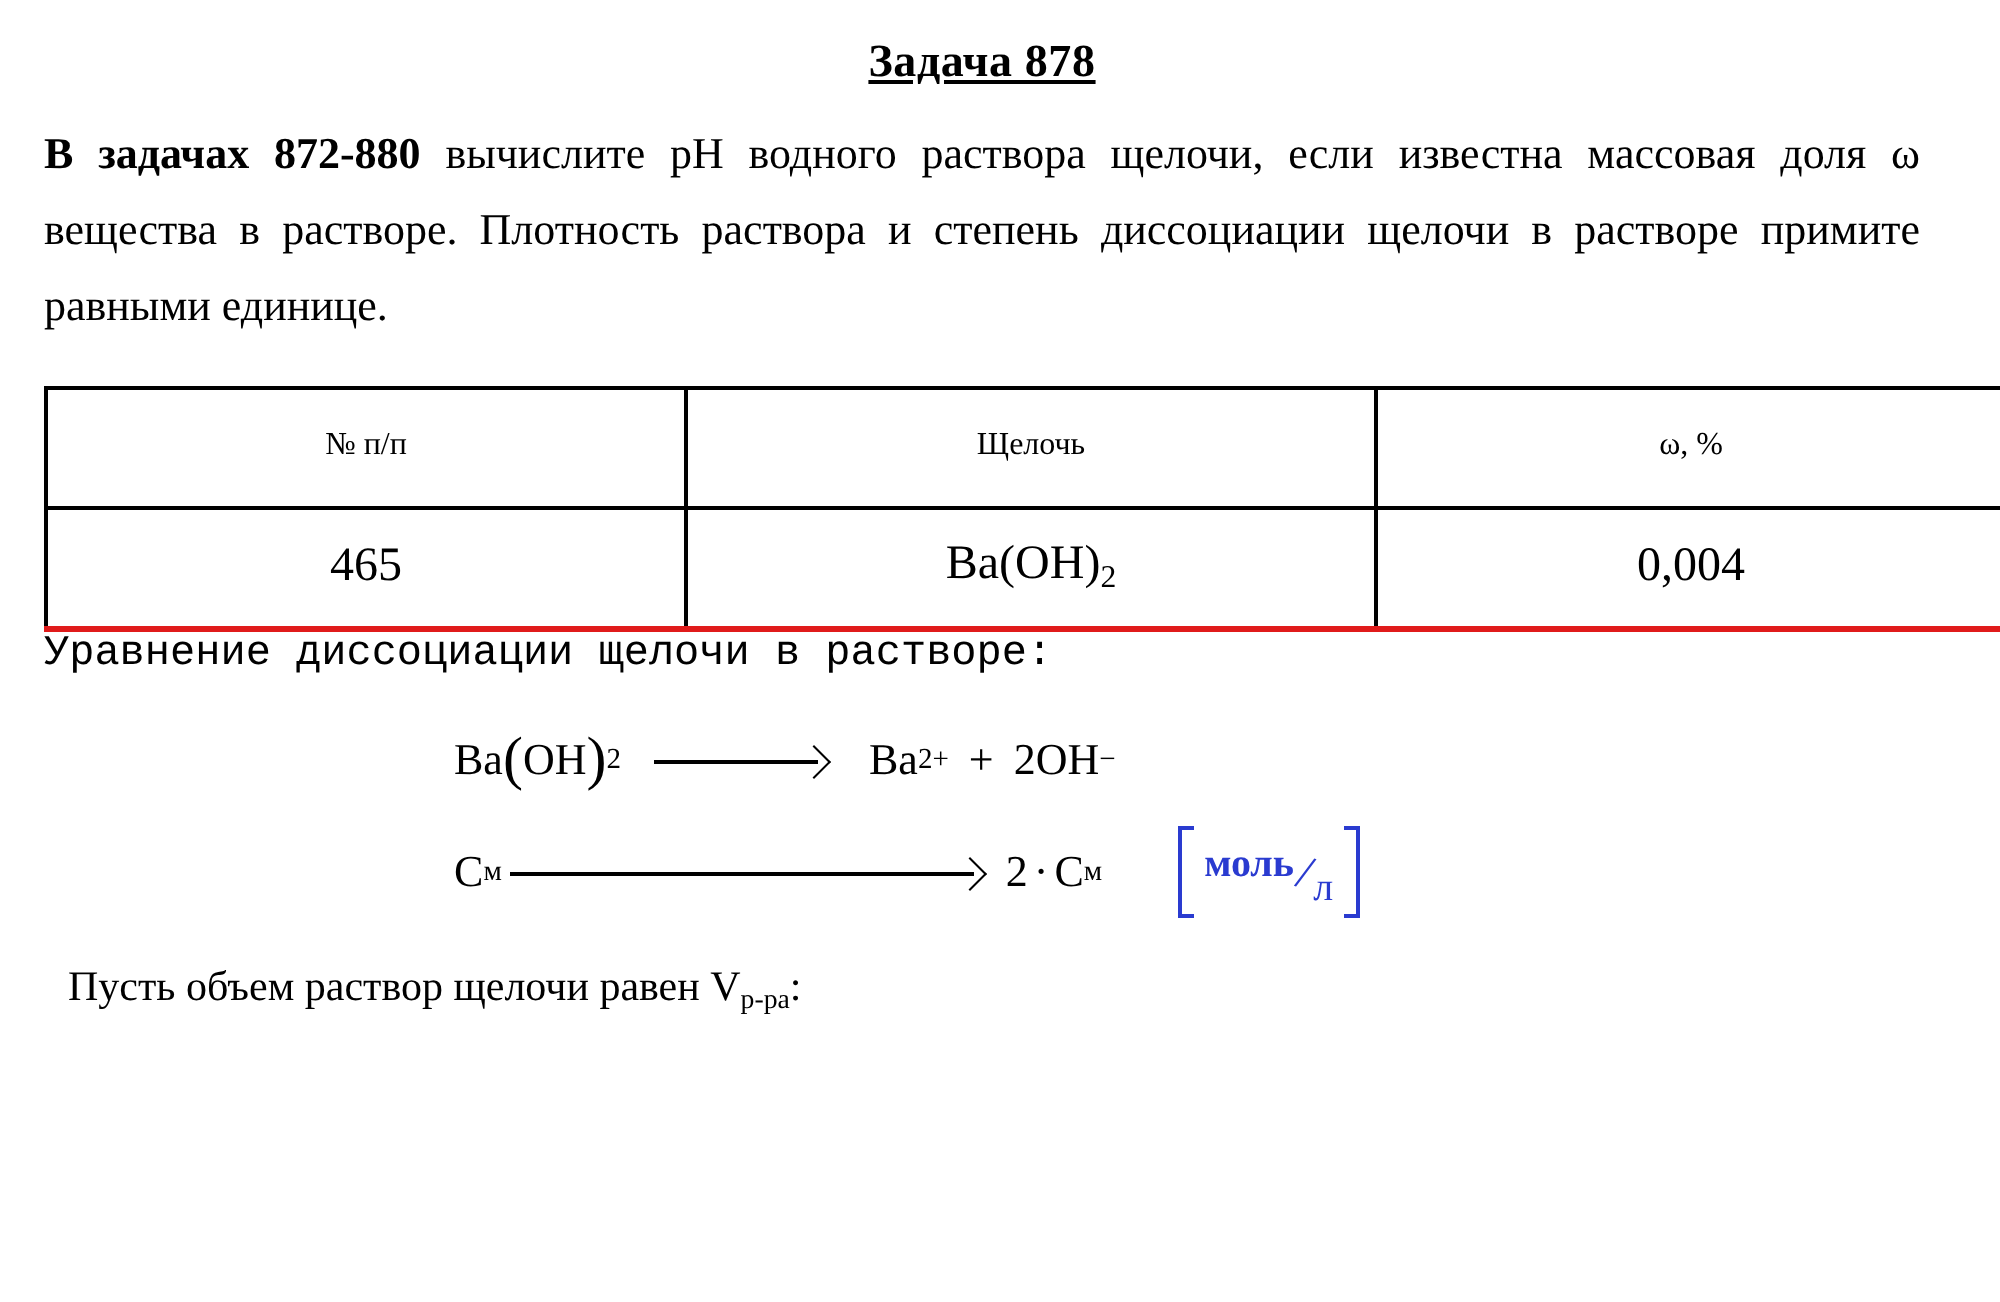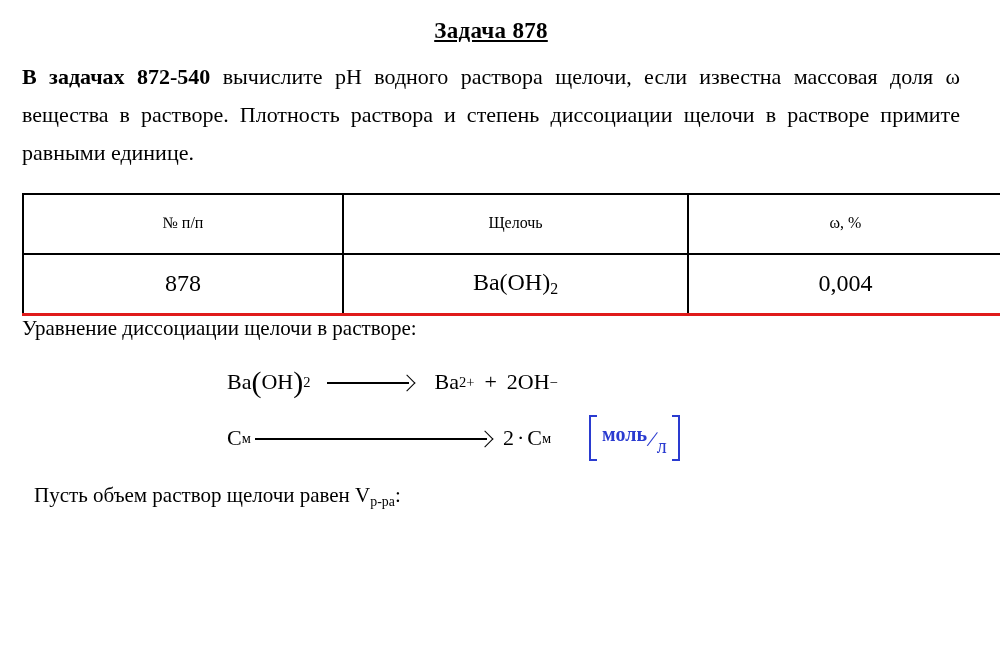--- a/index.html
+++ b/index.html
@@ -72,20 +72,21 @@
   .solution-title {
     text-align: center;
     font-weight: bold;
     font-size: 22px;
     text-decoration: underline;
     margin: 22px 0 14px 0;
   }
   .eq-lead {
     font-size: 21px;
     margin: 0 0 6px 0;
+    font-family: Liberation Mono, monospace;
   }
   .formulas {
     margin: 14px 0 0 0;
     padding-left: 205px;
     font-size: 22px;
   }
   .frow {
     display: flex;
     align-items: center;
     height: 54px;
@@ -220,31 +221,31 @@
     padding: 0 3px;
   }
 </style>
 </head>
 <body>
 
 <div class="page">
 
   <div class="task-title">Задача 878</div>
 
-  <p class="intro"><b>В задачах 872-540</b><span> вычислите pH водного раствора щелочи, если известна массовая доля ω вещества в растворе. Плотность раствора и степень диссоциации щелочи в растворе примите равными единице.</span></p>
+  <p class="intro"><b>В задачах 872-880</b><span> вычислите pH водного раствора щелочи, если известна массовая доля ω вещества в растворе. Плотность раствора и степень диссоциации щелочи в растворе примите равными единице.</span></p>
 
   <table class="data">
     <tbody>
         <tr class="header-row">
       <td class="col1">№ п/п</td>
       <td class="col2">Щелочь</td>
       <td class="col3">ω, %</td>
     </tr>
     <tr class="value-row">
-      <td class="col1">878</td>
+      <td class="col1">465</td>
       <td class="col2"><span>Ba(OH)</span><sub>2</sub></td>
       <td class="col3">0,004</td>
     </tr>
   </tbody>
     </table>
 
 
   <div class="eq-lead">Уравнение диссоциации щелочи в растворе:</div>
 
   <div class="formulas">

